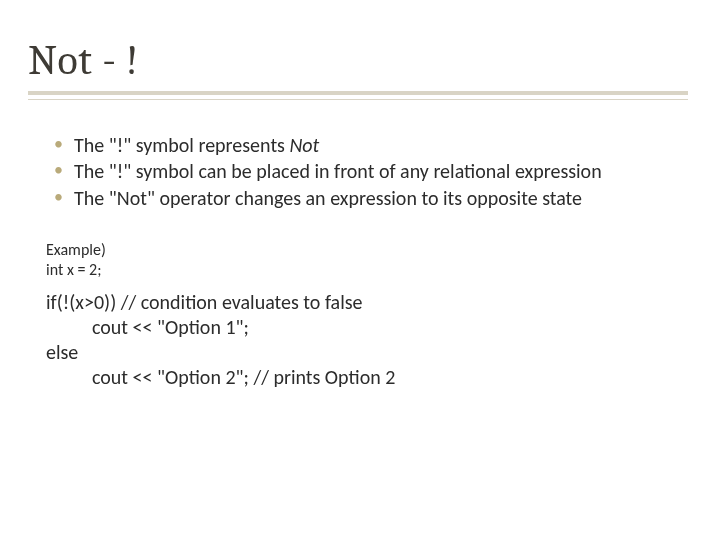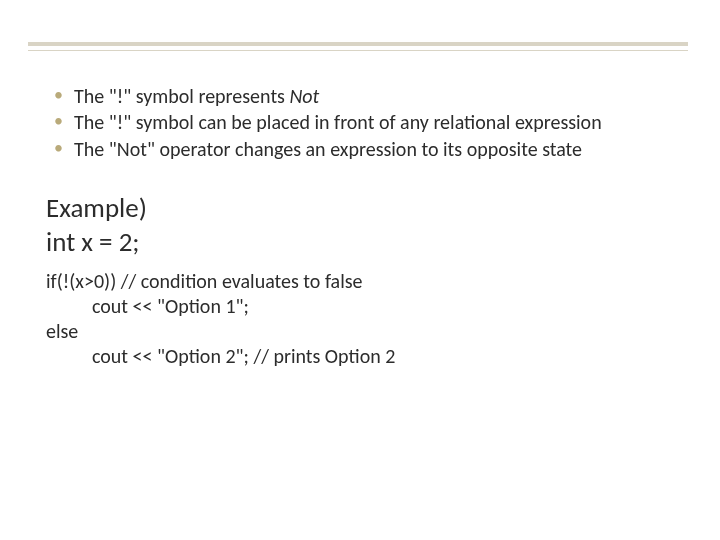--- a/index.html
+++ b/index.html
@@ -66,34 +66,35 @@
     position: absolute;
     left: 0;
     top: 0;
     color: #b9aa7a;
     font-size: 18px;
     line-height: 1.3;
   }
   .italic { font-style: italic; }
   .example-block {
     margin-top: 30px;
-    font-size: 27px;
+    font-size: 16px;
     line-height: 1.25;
   }
   .code-block {
     margin-top: 10px;
     font-size: 20px;
     line-height: 1.25;
   }
   .indent { padding-left: 46px; display: block; }
 </style>
 </head>
 <body>
 <div class="slide">
 
+  <h1 class="title">Not - !</h1>
   <div class="title-underline">
     <div class="thick"></div>
     <div class="thin"></div>
   </div>
 
   <div class="body">
     <ul class="bullets">
       <li>
         <span>The "!" symbol represents </span><span class="italic">Not</span><span></span>
       </li>

